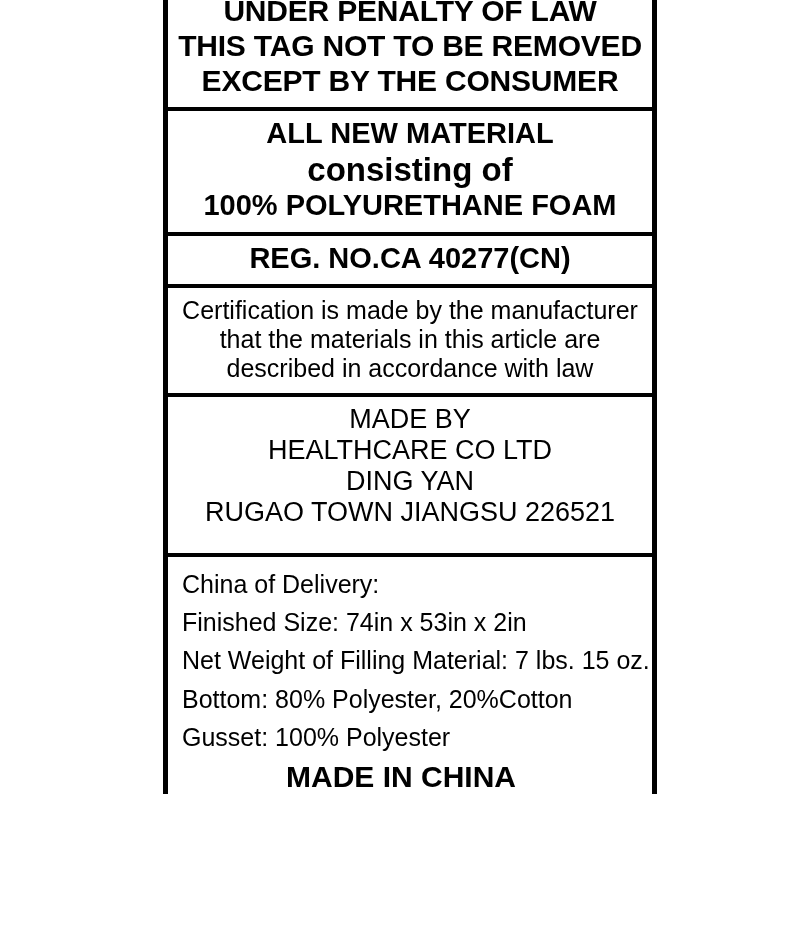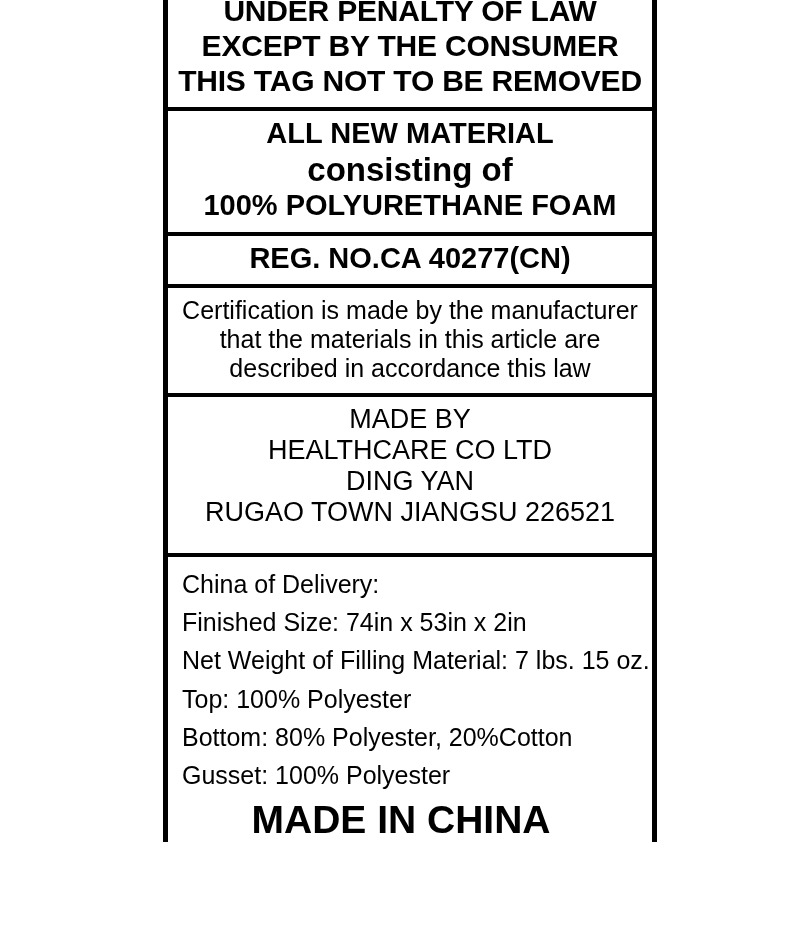--- a/index.html
+++ b/index.html
@@ -57,63 +57,62 @@
 
   .s6 {
     text-align: left;
     padding: 8px 0 0 14px;
     border-bottom: none;
   }
   .s6 .line { font-size: 25px; font-weight: normal; line-height: 1.53; }
   .s6 .footer {
     display: block;
     text-align: center;
-    font-size: 39px;
+    font-size: 30px;
     font-weight: bold;
     margin-top: 4px;
     padding-right: 32px;
   }
 </style>
 </head>
 <body>
 
 <div id="label">
 
   <div class="section s1">
     <span class="line">UNDER PENALTY OF LAW</span>
+    <span class="line">THIS TAG NOT TO BE REMOVED</span>
     <span class="line">EXCEPT BY THE CONSUMER</span>
-    <span class="line">THIS TAG NOT TO BE REMOVED</span>
   </div>
 
   <div class="section s2">
     <span class="line">ALL NEW MATERIAL</span>
     <span class="line mid">consisting of</span>
     <span class="line">100% POLYURETHANE FOAM</span>
   </div>
 
   <div class="section s3">
     <span class="line">REG. NO.CA 40277(CN)</span>
   </div>
 
   <div class="section s4">
     <span class="line">Certification is made by the manufacturer</span>
     <span class="line">that the materials in this article are</span>
-    <span class="line">described in accordance this law</span>
+    <span class="line">described in accordance with law</span>
   </div>
 
   <div class="section s5">
     <span class="line head">MADE BY</span>
     <span class="line">HEALTHCARE CO LTD</span>
     <span class="line">DING YAN</span>
     <span class="line">RUGAO TOWN JIANGSU 226521</span>
   </div>
 
   <div class="section s6">
     <span class="line">China of Delivery:</span>
     <span class="line">Finished Size: 74in x 53in x 2in</span>
     <span class="line">Net Weight of Filling Material: 7 lbs. 15 oz.</span>
-    <span class="line">Top: 100% Polyester</span>
     <span class="line">Bottom: 80% Polyester, 20%Cotton</span>
     <span class="line">Gusset: 100% Polyester</span>
     <span class="footer">MADE IN CHINA</span>
   </div>
 
 </div>
 
 </body></html>

